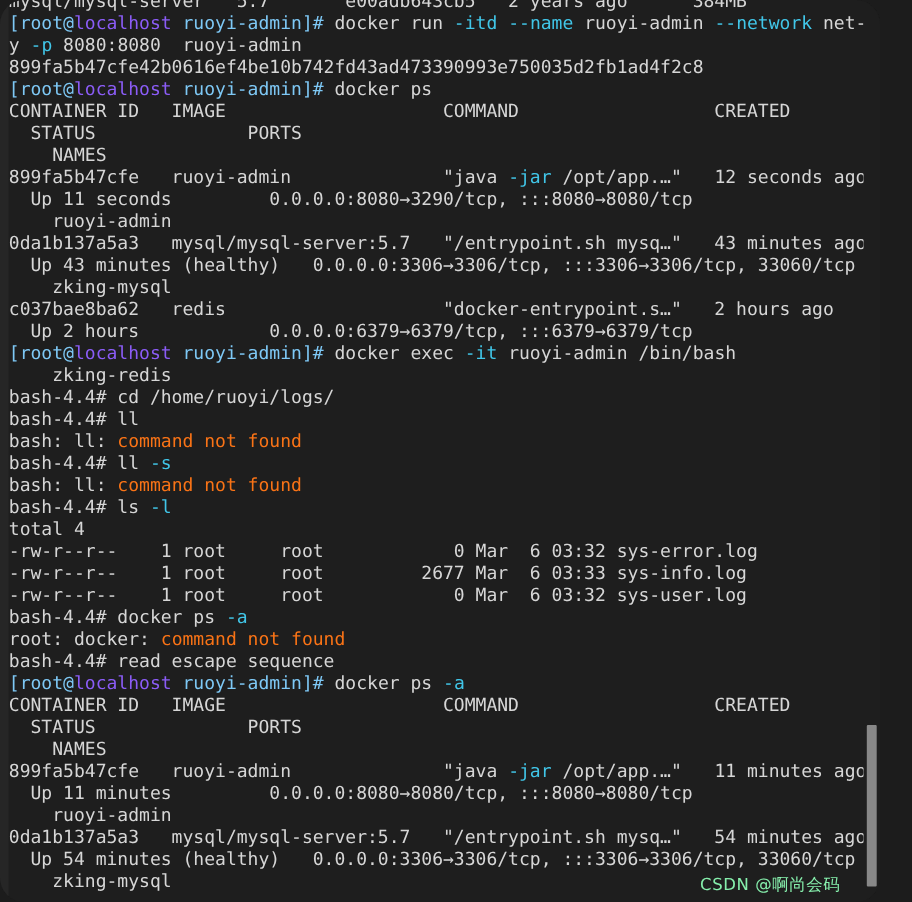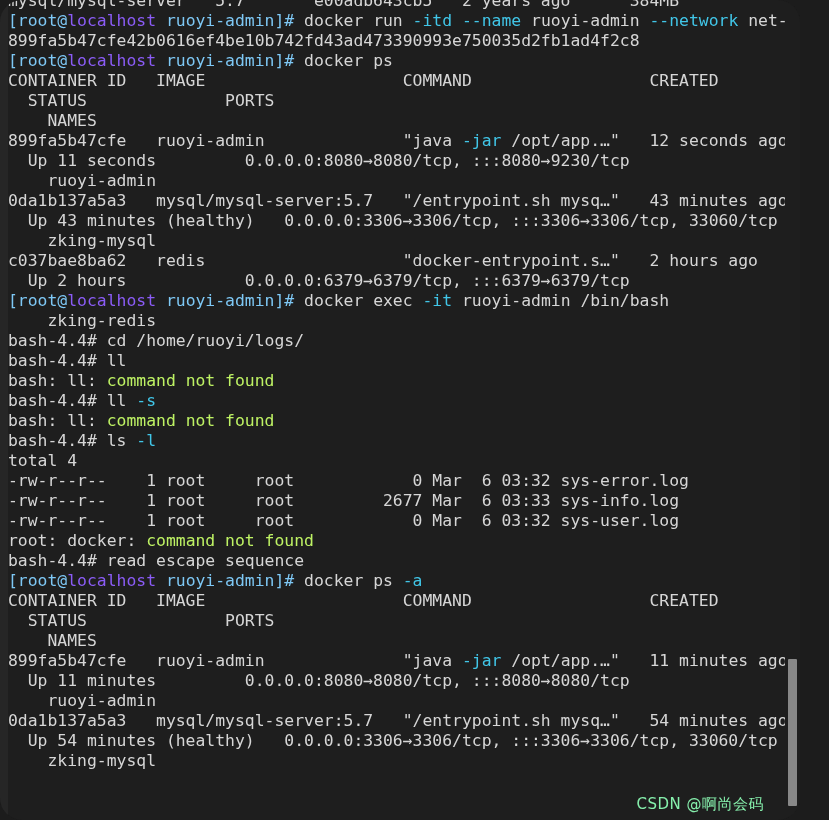--- a/index.html
+++ b/index.html
@@ -56,21 +56,21 @@
   }
   .line.first-partial .inner {
     display: block;
     line-height: 20px;
     margin-top: -9px;
   }
   .c-white  { color: #d6d6d6; }
   .c-blue   { color: #7ec8f5; }
   .c-cyan   { color: #41c6e8; }
   .c-magenta{ color: #8b5cf6; }
-  .c-yellow { color: #bef264; }
+  .c-yellow { color: #f97316; }
 
   #scrollbar-track {
     position: absolute;
     right: 0;
     top: 0;
     width: 15px;
     height: 820px;
     background: #1e1e1e;
   }
   #scrollbar-thumb {
@@ -96,45 +96,47 @@
 </head>
 <body>
 
 <div id="terminal" style="background: rgb(30, 30, 30);">
 
   <div id="left-gutter" style="background: rgb(38, 38, 38);"></div>
 
   <div id="screen" style="background: rgb(30, 30, 30);">
       <div class="line first-partial"><span class="inner"><span class="c-white">mysql/mysql-server   5.7       e00adb643cb5   2 years ago      384MB</span></span></div>
       <div class="line"><span class="c-blue">[root@</span><span class="c-magenta">localhost</span><span class="c-blue"> ruoyi-admin]#</span><span class="c-white"> docker run </span><span class="c-cyan">-itd</span><span class="c-white"> </span><span class="c-cyan">--name</span><span class="c-white"> ruoyi-admin </span><span class="c-cyan">--network</span><span class="c-white"> net-r</span></div>
+      <div class="line"><span class="c-white">y </span><span class="c-cyan">-p</span><span class="c-white"> 8080:8080  ruoyi-admin</span></div>
       <div class="line"><span class="c-white">899fa5b47cfe42b0616ef4be10b742fd43ad473390993e750035d2fb1ad4f2c8</span></div>
       <div class="line"><span class="c-blue">[root@</span><span class="c-magenta">localhost</span><span class="c-blue"> ruoyi-admin]#</span><span class="c-white"> docker ps</span></div>
       <div class="line"><span class="c-white">CONTAINER ID   IMAGE                    COMMAND                  CREATED</span></div>
       <div class="line"><span class="c-white">  STATUS              PORTS</span></div>
       <div class="line"><span class="c-white">    NAMES</span></div>
       <div class="line"><span class="c-white">899fa5b47cfe   ruoyi-admin              "java </span><span class="c-cyan">-jar</span><span class="c-white"> /opt/app.…"   12 seconds ago</span></div>
-      <div class="line"><span class="c-white">  Up 11 seconds         0.0.0.0:8080→8080/tcp, :::8080→9230/tcp</span></div>
+      <div class="line"><span class="c-white">  Up 11 seconds         0.0.0.0:8080→3290/tcp, :::8080→8080/tcp</span></div>
       <div class="line"><span class="c-white">    ruoyi-admin</span></div>
       <div class="line"><span class="c-white">0da1b137a5a3   mysql/mysql-server:5.7   "/entrypoint.sh mysq…"   43 minutes ago</span></div>
       <div class="line"><span class="c-white">  Up 43 minutes (healthy)   0.0.0.0:3306→3306/tcp, :::3306→3306/tcp, 33060/tcp</span></div>
       <div class="line"><span class="c-white">    zking-mysql</span></div>
       <div class="line"><span class="c-white">c037bae8ba62   redis                    "docker-entrypoint.s…"   2 hours ago</span></div>
       <div class="line"><span class="c-white">  Up 2 hours            0.0.0.0:6379→6379/tcp, :::6379→6379/tcp</span></div>
       <div class="line"><span class="c-blue">[root@</span><span class="c-magenta">localhost</span><span class="c-blue"> ruoyi-admin]#</span><span class="c-white"> docker exec </span><span class="c-cyan">-it</span><span class="c-white"> ruoyi-admin /bin/bash</span></div>
       <div class="line"><span class="c-white">    zking-redis</span></div>
       <div class="line"><span class="c-white">bash-4.4# cd /home/ruoyi/logs/</span></div>
       <div class="line"><span class="c-white">bash-4.4# ll</span></div>
       <div class="line"><span class="c-white">bash: ll: </span><span class="c-yellow">command not found</span></div>
       <div class="line"><span class="c-white">bash-4.4# ll </span><span class="c-cyan">-s</span></div>
       <div class="line"><span class="c-white">bash: ll: </span><span class="c-yellow">command not found</span></div>
       <div class="line"><span class="c-white">bash-4.4# ls </span><span class="c-cyan">-l</span></div>
       <div class="line"><span class="c-white">total 4</span></div>
       <div class="line"><span class="c-white">-rw-r--r--    1 root     root            0 Mar  6 03:32 sys-error.log</span></div>
       <div class="line"><span class="c-white">-rw-r--r--    1 root     root         2677 Mar  6 03:33 sys-info.log</span></div>
       <div class="line"><span class="c-white">-rw-r--r--    1 root     root            0 Mar  6 03:32 sys-user.log</span></div>
+      <div class="line"><span class="c-white">bash-4.4# docker ps </span><span class="c-cyan">-a</span></div>
       <div class="line"><span class="c-white">root: docker: </span><span class="c-yellow">command not found</span></div>
       <div class="line"><span class="c-white">bash-4.4# read escape sequence</span></div>
       <div class="line"><span class="c-blue">[root@</span><span class="c-magenta">localhost</span><span class="c-blue"> ruoyi-admin]#</span><span class="c-white"> docker ps </span><span class="c-cyan">-a</span></div>
       <div class="line"><span class="c-white">CONTAINER ID   IMAGE                    COMMAND                  CREATED</span></div>
       <div class="line"><span class="c-white">  STATUS              PORTS</span></div>
       <div class="line"><span class="c-white">    NAMES</span></div>
       <div class="line"><span class="c-white">899fa5b47cfe   ruoyi-admin              "java </span><span class="c-cyan">-jar</span><span class="c-white"> /opt/app.…"   11 minutes ago</span></div>
       <div class="line"><span class="c-white">  Up 11 minutes         0.0.0.0:8080→8080/tcp, :::8080→8080/tcp</span></div>
       <div class="line"><span class="c-white">    ruoyi-admin</span></div>
       <div class="line"><span class="c-white">0da1b137a5a3   mysql/mysql-server:5.7   "/entrypoint.sh mysq…"   54 minutes ago</span></div>

